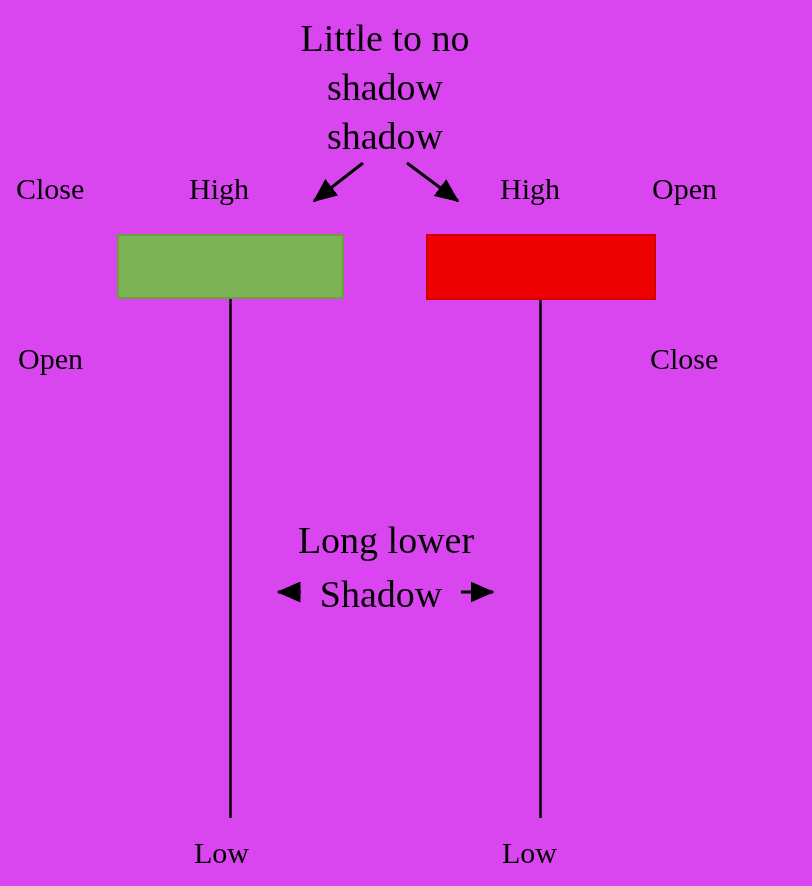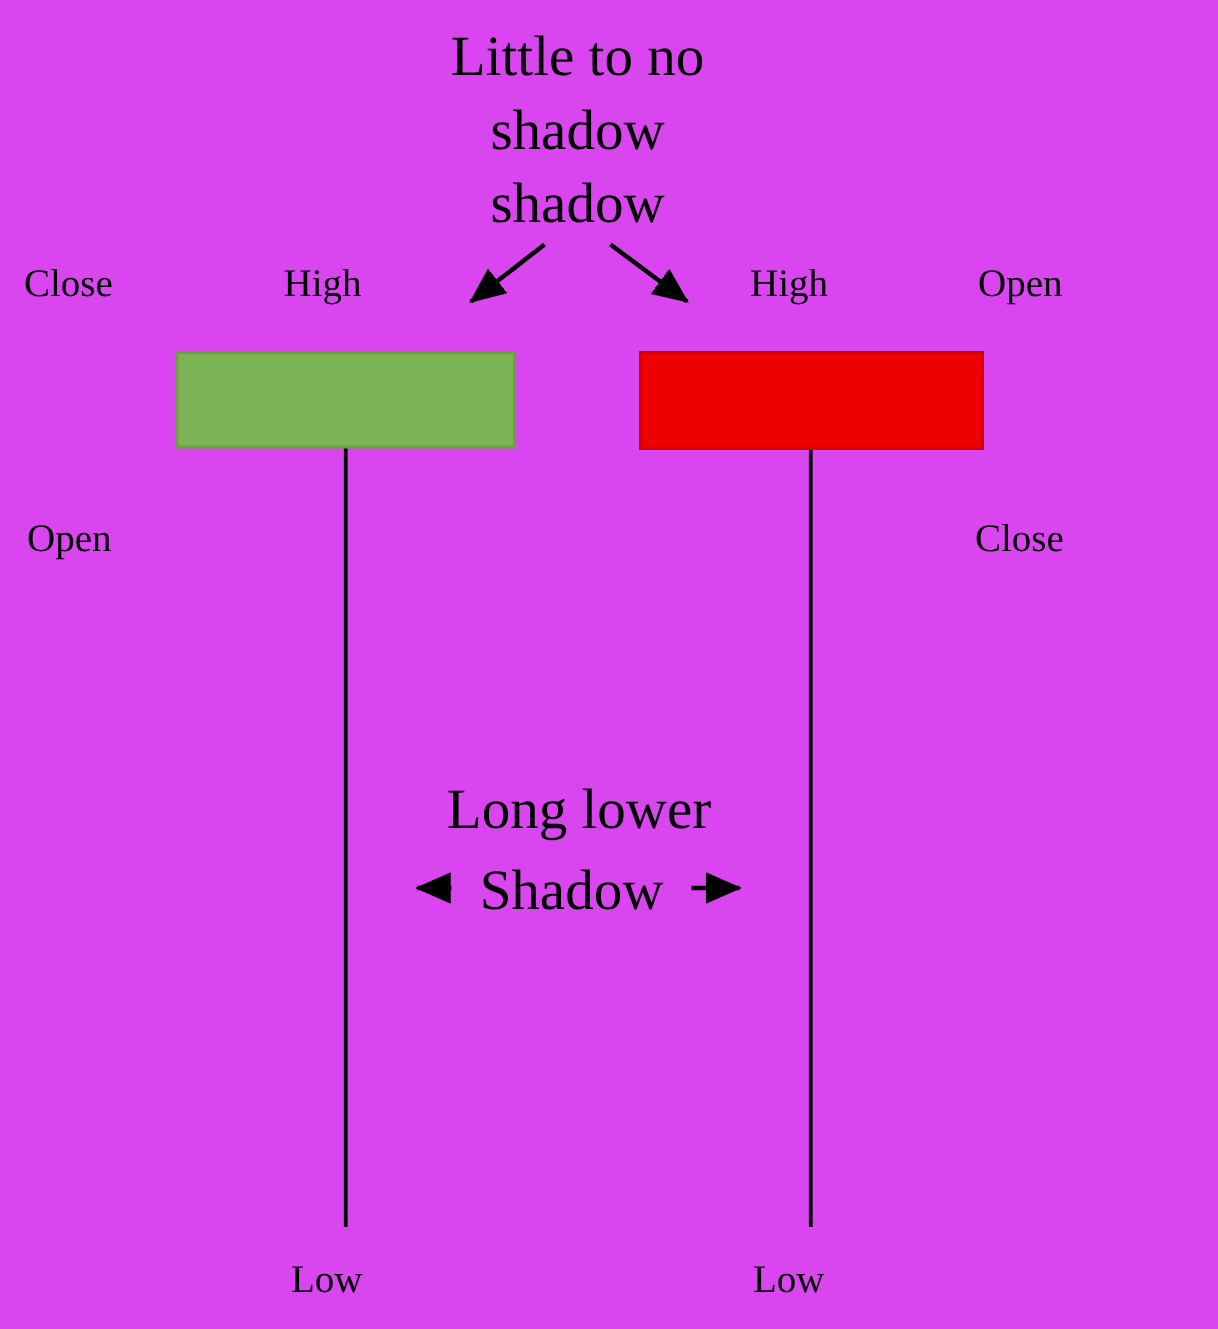--- a/index.html
+++ b/index.html
@@ -11,21 +11,21 @@
     position: relative;
     width: 812px;
     height: 886px;
     background: #d946ef;
     font-family: Liberation Serif, serif;
     color: #000000;
     overflow: hidden;
   }
   .lbl {
     position: absolute;
-    font-size: 26px;
+    font-size: 30px;
     font-weight: 400;
     color: #000000;
     white-space: nowrap;
     line-height: 44px;
   }
   .annotation-top {
     position: absolute;
     left: 235px;
     top: 14px;
     width: 300px;

